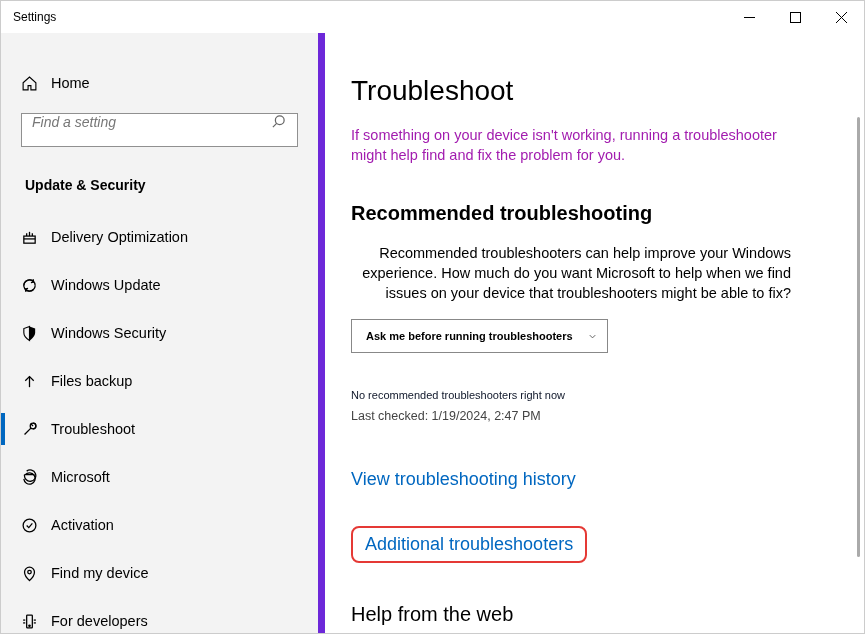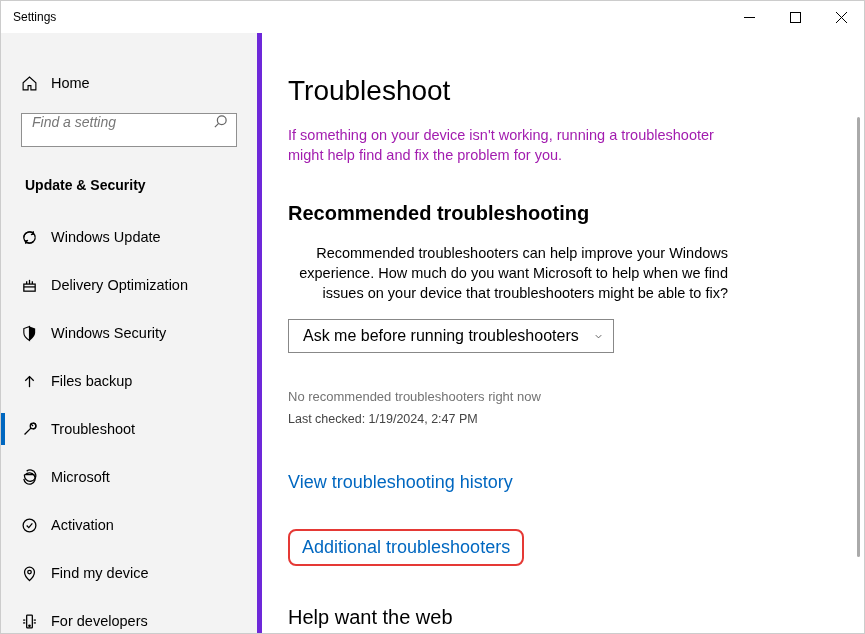--- a/index.html
+++ b/index.html
@@ -42,24 +42,24 @@
     .titlebar-btn svg {
       stroke: #000;
       stroke-width: 1;
       fill: none;
     }
     .container {
       display: flex;
       height: calc(100% - 32px);
     }
     .sidebar {
-      width: 261px;
+      width: 324px;
       background: #f3f3f3;
       padding-top: 30px;
-      border-right: 5px solid #6d28d9;
+      border-right: 7px solid #6d28d9;
     }
     .home-item {
       display: flex;
       align-items: center;
       padding: 0 20px;
       height: 40px;
       margin-bottom: 10px;
       cursor: pointer;
     }
     .home-item .icon-slot {
@@ -182,31 +182,32 @@
     .dropdown {
       display: inline-flex;
       align-items: center;
       border: 1px solid #888;
       height: 34px;
       padding: 0 10px 0 14px;
       cursor: pointer;
       margin-bottom: 36px;
     }
     .dropdown-label {
-      font-size: 16px;
+      font-size: 11px;
       color: #000;
       margin-right: 14px;
+      font-weight: bold;
     }
     .dropdown-chevron {
       width: 10px;
       height: 10px;
     }
     .status-text {
-      font-size: 13px;
-      color: #737373;
+      font-size: 11px;
+      color: #0f172a;
       margin-bottom: 8px;
     }
     .last-checked {
       font-size: 12.5px;
       color: #444;
       margin-bottom: 46px;
     }
     .link {
       font-size: 18px;
       color: #0067c0;
@@ -284,41 +285,41 @@
             </svg>
         </span>
       </div>
     </div>
 
     <div class="category-header">Update &amp; Security</div>
 
     <div class="nav-item">
       <span class="icon-slot">
         <svg width="17" height="17" viewBox="0 0 24 24" fill="none" stroke="#000" stroke-width="1.8">
+            <rect x="4" y="10" width="16" height="10"></rect>
+            <line x1="4" y1="14" x2="20" y2="14"></line>
+            <line x1="8" y1="10" x2="8" y2="6"></line>
+            <line x1="12" y1="10" x2="12" y2="4"></line>
+            <line x1="16" y1="10" x2="16" y2="6"></line>
+          </svg>
+      </span>
+      <span class="label">Delivery Optimization</span>
+    </div>
+
+    <div class="nav-item">
+      <span class="icon-slot">
+        <svg width="17" height="17" viewBox="0 0 24 24" fill="none" stroke="#000" stroke-width="1.8">
             <path d="M20 12a8 8 0 10-2.3 5.6"></path>
             <polyline points="20 4 20 12 12 12" stroke-width="0"></polyline>
             <path d="M4 12a8 8 0 0 1 14-5 M20 12a8 8 0 0 1-14 5"></path>
             <polyline points="17 3 18 7 14 8"></polyline>
             <polyline points="7 21 6 17 10 16"></polyline>
           </svg>
       </span>
       <span class="label">Windows Update</span>
-    </div>
-
-    <div class="nav-item">
-      <span class="icon-slot">
-        <svg width="17" height="17" viewBox="0 0 24 24" fill="none" stroke="#000" stroke-width="1.8">
-            <rect x="4" y="10" width="16" height="10"></rect>
-            <line x1="4" y1="14" x2="20" y2="14"></line>
-            <line x1="8" y1="10" x2="8" y2="6"></line>
-            <line x1="12" y1="10" x2="12" y2="4"></line>
-            <line x1="16" y1="10" x2="16" y2="6"></line>
-          </svg>
-      </span>
-      <span class="label">Delivery Optimization</span>
     </div>
 
     <div class="nav-item">
       <span class="icon-slot">
         <svg width="17" height="17" viewBox="0 0 24 24" fill="#000" stroke="none">
             <path d="M12 2 L20 5 V11 C20 17 12 22 12 22 C12 22 4 17 4 11 V5 Z" fill="none" stroke="#000" stroke-width="0"></path>
             <path d="M12 2 L20 5 V11 C20 17 12 22 12 22 V2 Z" fill="#000"></path>
             <path d="M12 2 L4 5 V11 C4 17 12 22 12 22 V2 Z" fill="none" stroke="#000" stroke-width="1.6"></path>
           </svg>
       </span>
@@ -423,18 +424,18 @@
 
       <div>
         <a class="link">View troubleshooting history</a>
       </div>
 
       <div class="highlight-box">
         <a class="link">Additional troubleshooters</a>
       </div>
 
       <div class="help-section">
-        <h2 class="help-title">Help want the web</h2>
+        <h2 class="help-title">Help from the web</h2>
 
       </div>
     </div>
   </div>
 </div>
 
 </body></html>

